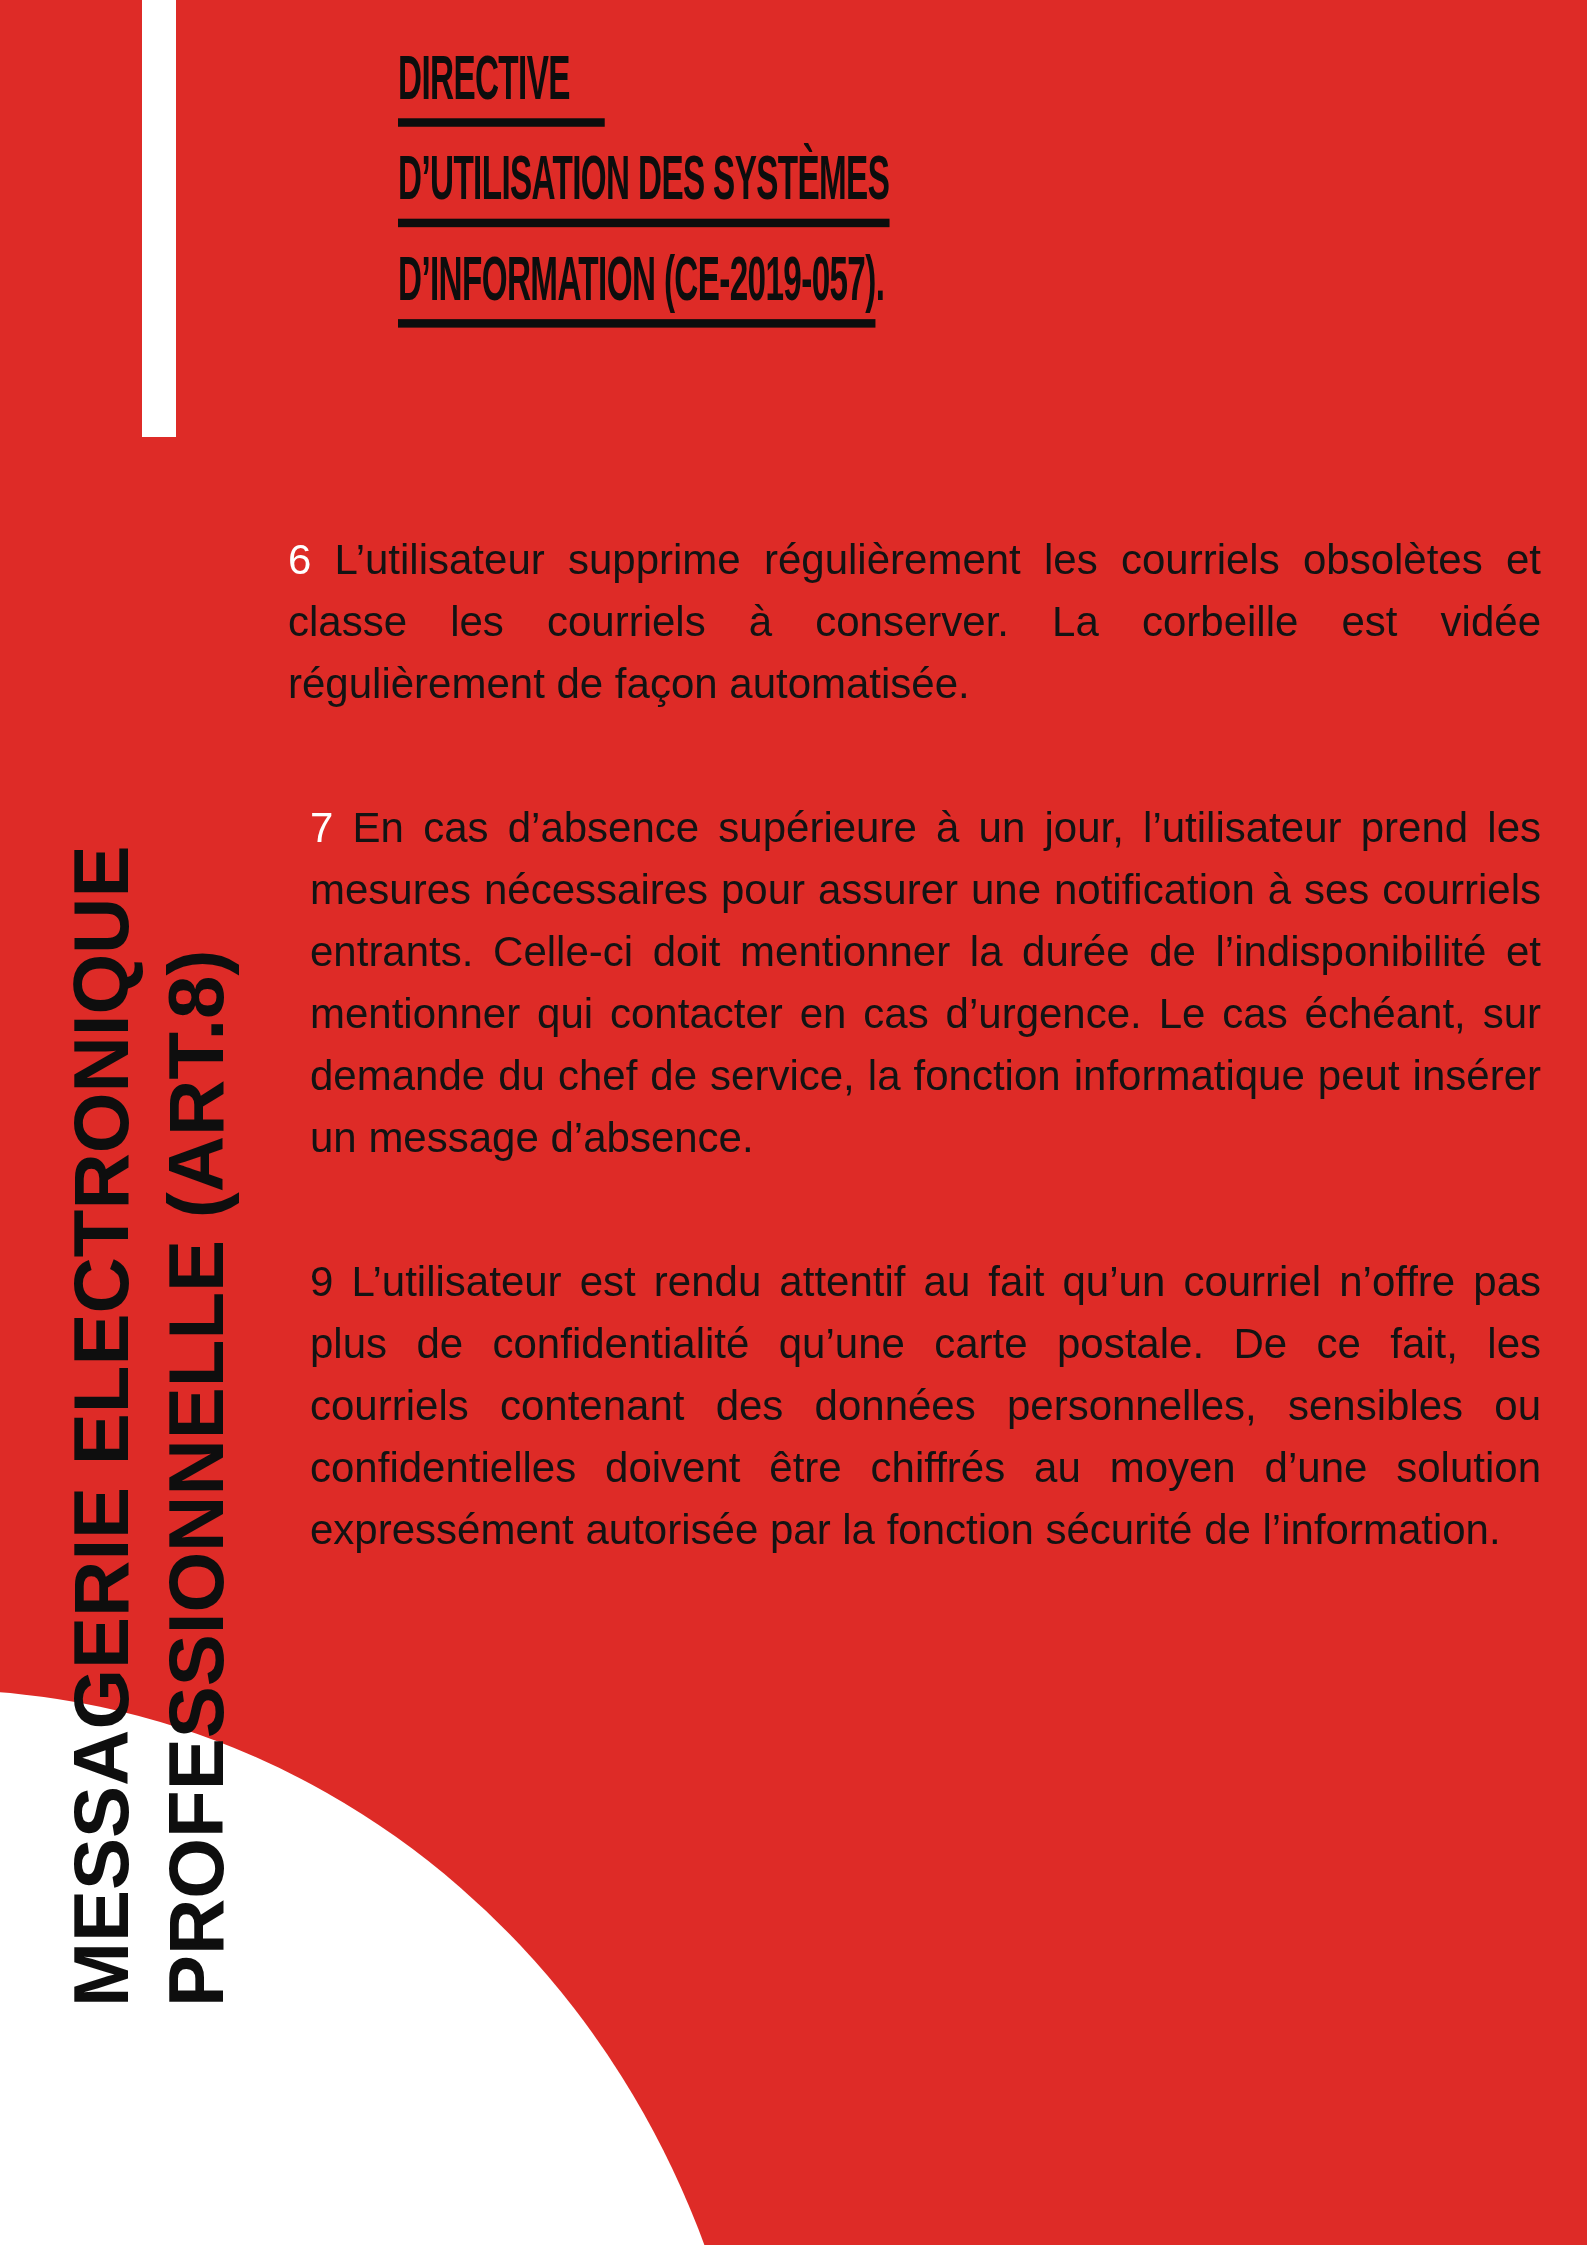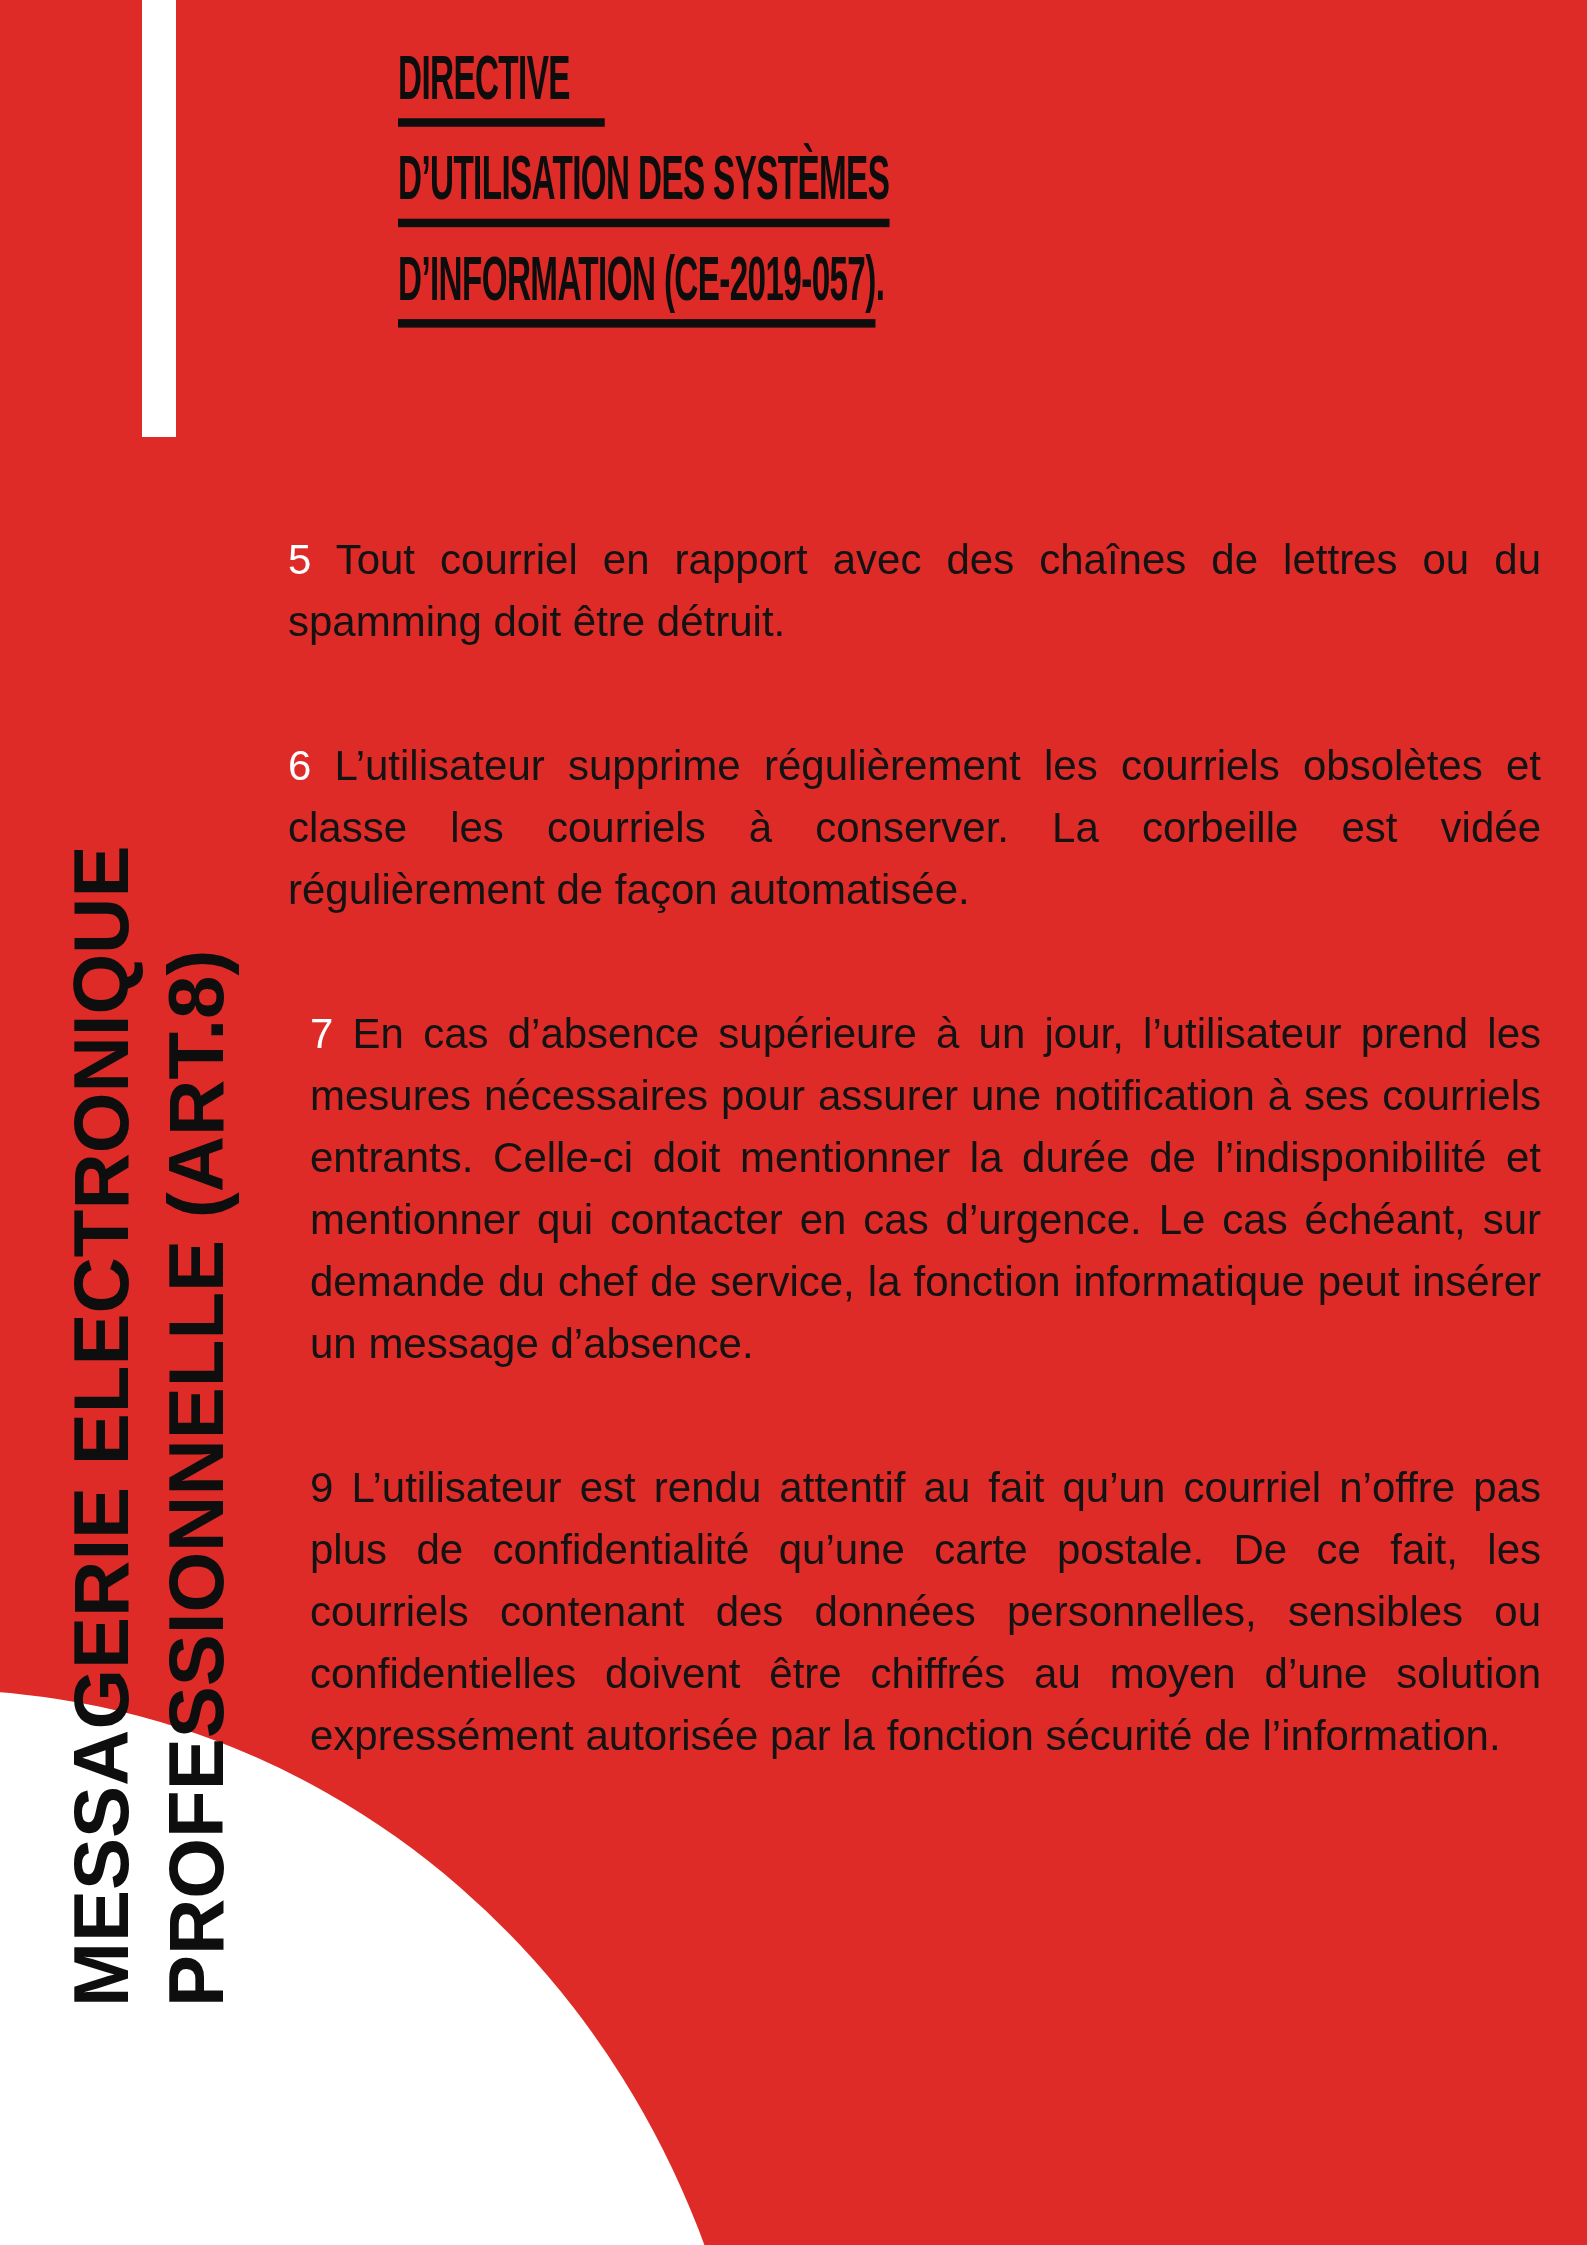--- a/index.html
+++ b/index.html
@@ -60,19 +60,18 @@
     <div>PROFESSIONNELLE (ART.8)</div>
   </div>
 
   <div class="title">
     <span class="t-line"><span class="u u-pad">DIRECTIVE</span></span>
     <span class="t-line"><span class="u">D’UTILISATION DES SYSTÈMES</span></span>
     <span class="t-line"><span class="u">D’INFORMATION (CE-2019-057)</span><span>.</span></span>
   </div>
 
   <div class="content">
-    <p><span class="num">5</span> <span>Tout courriel en rapport avec des chaînes de lettres ou du spamming doit être détruit.</span></p>
     <p><span class="num">6</span> <span>L’utilisateur supprime régulièrement les courriels obsolètes et classe les courriels à conserver. La corbeille est vidée régulièrement de façon automatisée.</span></p>
     <p class="indent"><span class="num">7</span> <span>En cas d’absence supérieure à un jour, l’utilisateur prend les mesures nécessaires pour assurer une notification à ses courriels entrants. Celle-ci doit mentionner la durée de l’indisponibilité et mentionner qui contacter en cas d’urgence. Le cas échéant, sur demande du chef de service, la fonction informatique peut insérer un message d’absence.</span></p>
     <p class="indent"><span class="num dark">9</span> <span>L’utilisateur est rendu attentif au fait qu’un courriel n’offre pas plus de confidentialité qu’une carte postale. De ce fait, les courriels contenant des données personnelles, sensibles ou confidentielles doivent être chiffrés au moyen d’une solution expressément autorisée par la fonction sécurité de l’information.</span></p>
   </div>
 
 </div>
 
 </body></html>

